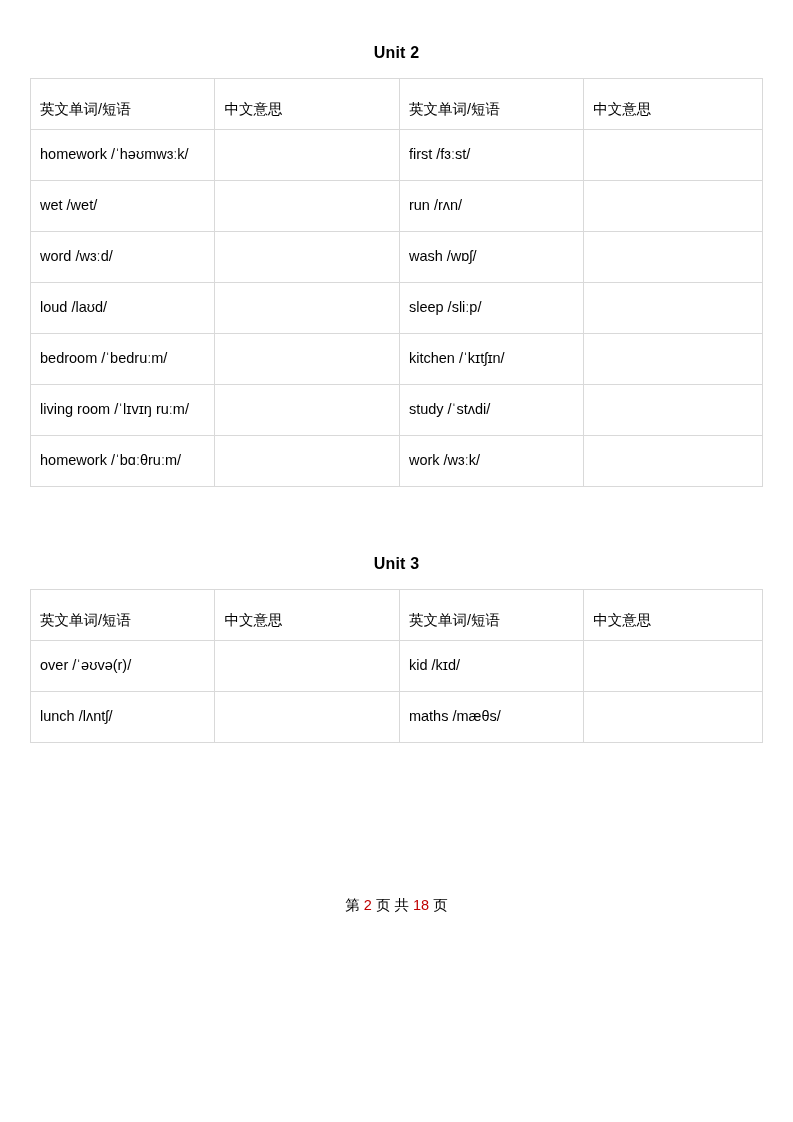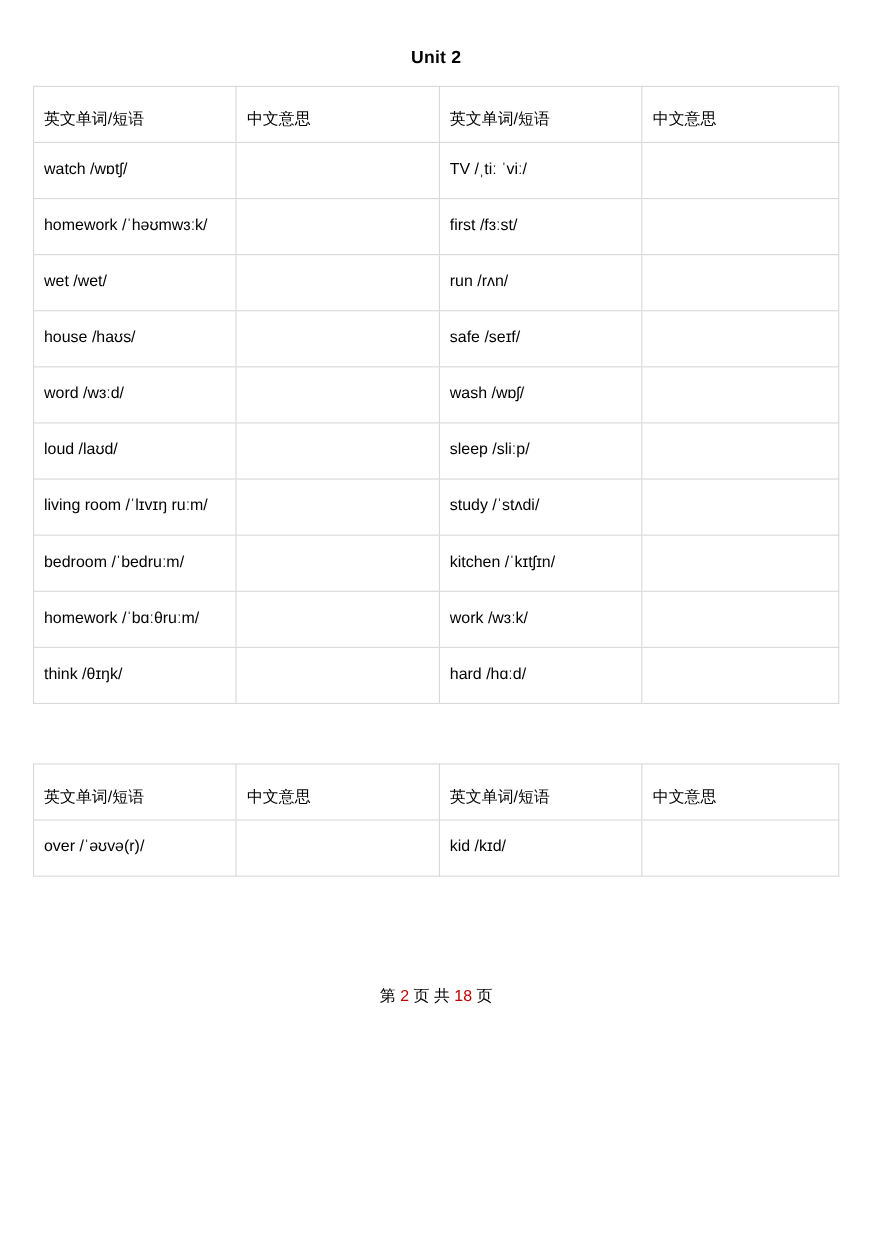--- a/index.html
+++ b/index.html
@@ -88,86 +88,69 @@
       <thead>
         <tr>
           <td>英文单词/短语</td>
           <td>中文意思</td>
           <td>英文单词/短语</td>
           <td>中文意思</td>
         </tr>
       </thead>
       <tbody>
         <tr>
-          <td>watch /wɒtʃ/</td>
-          <td></td>
-          <td>TV /ˌtiː ˈviː/</td>
-          <td></td>
-        </tr>
-        <tr>
           <td>homework /ˈhəʊmwɜːk/</td>
           <td></td>
           <td>first /fɜːst/</td>
           <td></td>
         </tr>
         <tr>
           <td>wet /wet/</td>
           <td></td>
           <td>run /rʌn/</td>
-          <td></td>
-        </tr>
-        <tr>
-          <td>house /haʊs/</td>
-          <td></td>
-          <td>safe /seɪf/</td>
           <td></td>
         </tr>
         <tr>
           <td>word /wɜːd/</td>
           <td></td>
           <td>wash /wɒʃ/</td>
           <td></td>
         </tr>
         <tr>
           <td>loud /laʊd/</td>
           <td></td>
           <td>sleep /sliːp/</td>
           <td></td>
         </tr>
         <tr>
+          <td>bedroom /ˈbedruːm/</td>
+          <td></td>
+          <td>kitchen /ˈkɪtʃɪn/</td>
+          <td></td>
+        </tr>
+        <tr>
           <td>living room /ˈlɪvɪŋ ruːm/</td>
           <td></td>
           <td>study /ˈstʌdi/</td>
           <td></td>
         </tr>
         <tr>
-          <td>bedroom /ˈbedruːm/</td>
-          <td></td>
-          <td>kitchen /ˈkɪtʃɪn/</td>
-          <td></td>
-        </tr>
-        <tr>
           <td>homework /ˈbɑːθruːm/</td>
           <td></td>
           <td>work /wɜːk/</td>
-          <td></td>
-        </tr>
-        <tr>
-          <td>think /θɪŋk/</td>
-          <td></td>
-          <td>hard /hɑːd/</td>
           <td></td>
         </tr>
       </tbody>
     </table>
   </div>
 
   <div class="spacer"></div>
 
   <div class="section">
+    <div class="section-title">Unit 3</div>
     <table class="vocab">
       <colgroup>
           <col class="c1">
           <col class="c2">
           <col class="c3">
           <col class="c4">
         </colgroup>
       <thead>
         <tr>
           <td>英文单词/短语</td>
@@ -176,20 +159,26 @@
           <td>中文意思</td>
         </tr>
       </thead>
       <tbody>
         <tr>
           <td>over /ˈəʊvə(r)/</td>
           <td></td>
           <td>kid /kɪd/</td>
           <td></td>
         </tr>
+        <tr>
+          <td>lunch /lʌntʃ/</td>
+          <td></td>
+          <td>maths /mæθs/</td>
+          <td></td>
+        </tr>
       </tbody>
     </table>
   </div>
 
   <div class="footer">
     <span>第</span>
     <span class="pg-red">2</span>
     <span>页 共</span>
     <span class="pg-red">18</span>
     <span>页</span>

